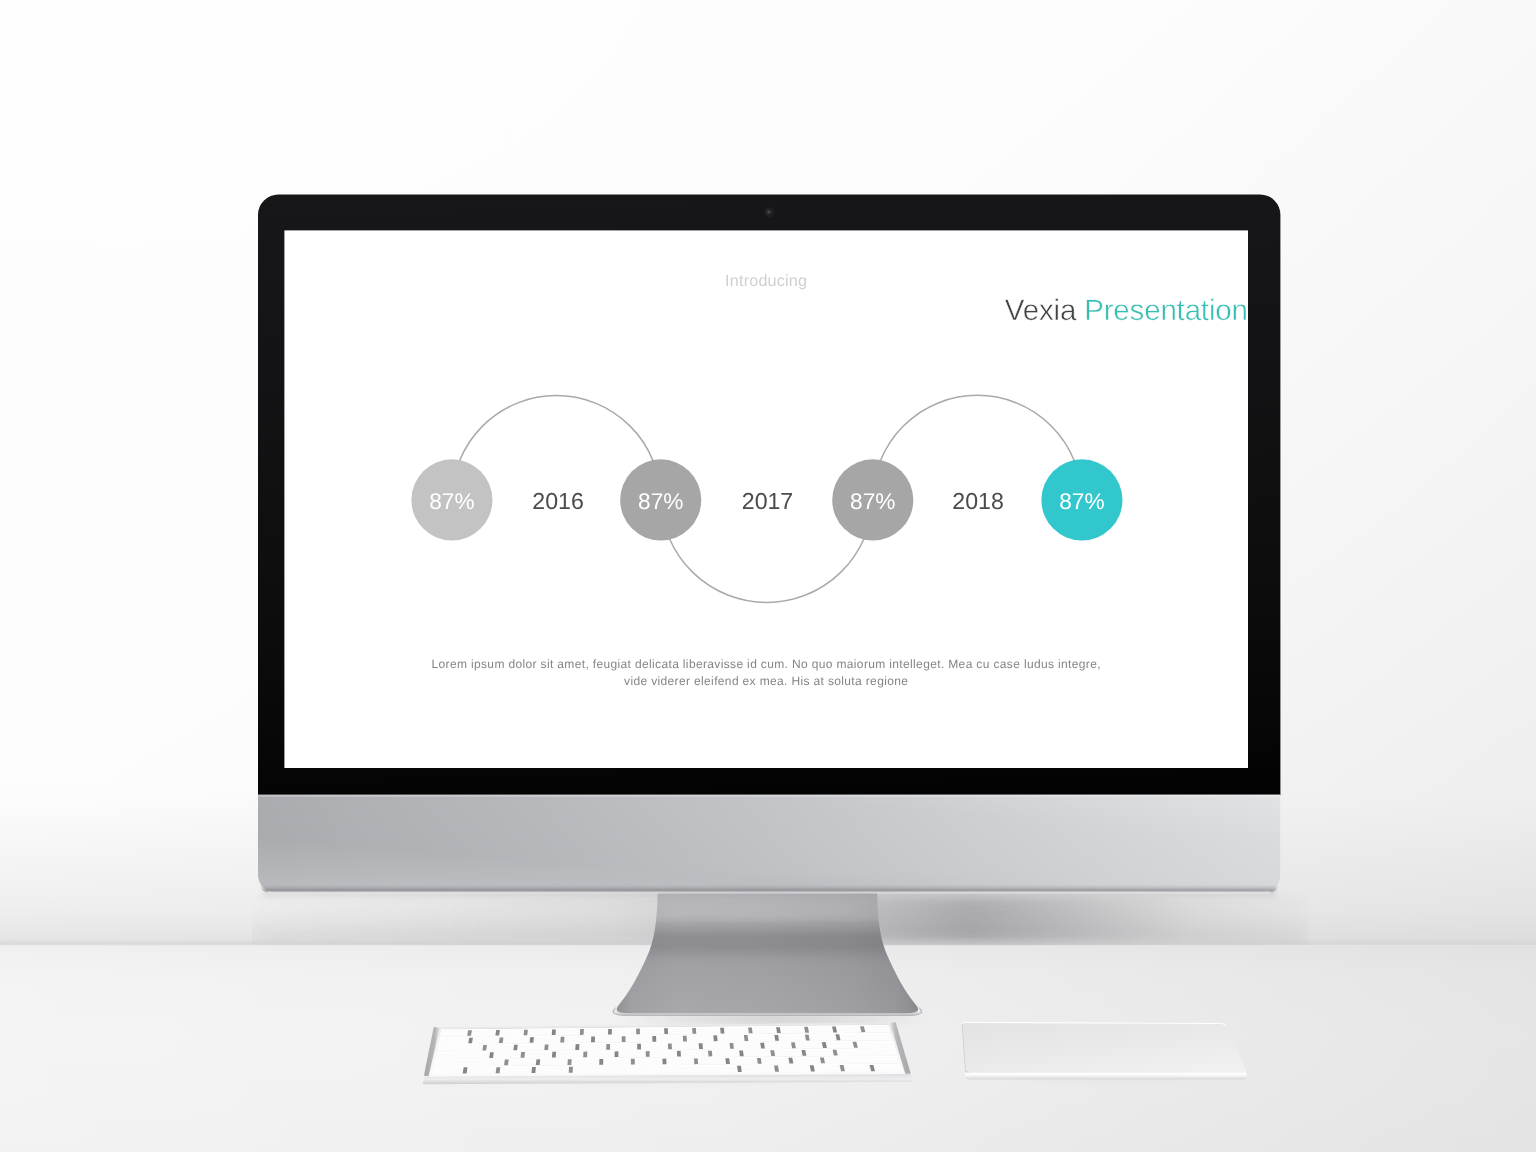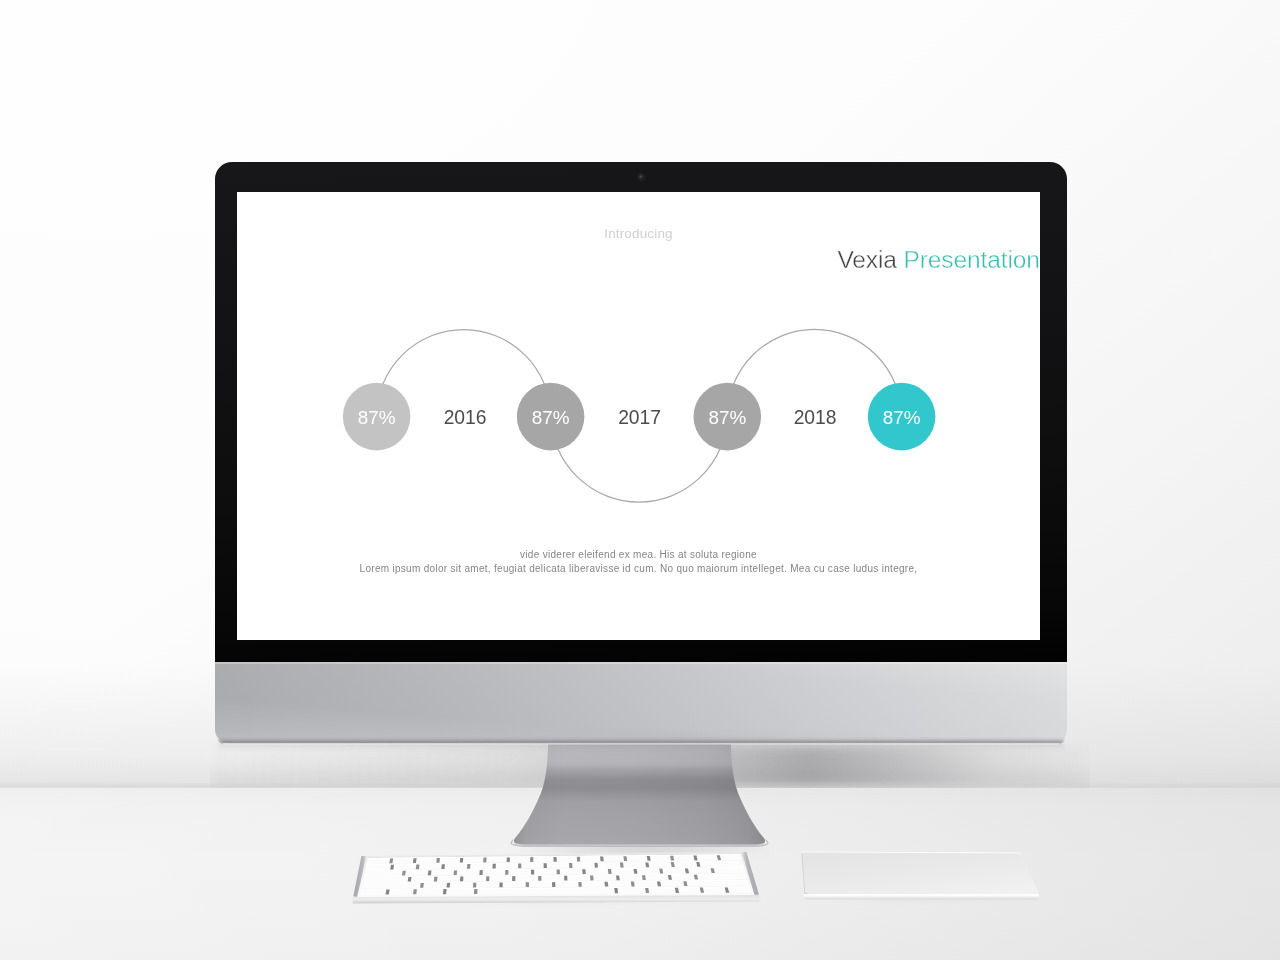--- a/index.html
+++ b/index.html
@@ -373,22 +373,22 @@
               <text x="664.6" y="232.5">87%</text>
             </g>
             <g fill="#4b4b4b" font-family="Liberation Sans, sans-serif" font-size="19.3" text-anchor="middle" stroke="#ffffff" stroke-width="0.5" paint-order="stroke fill">
               <text x="228.1" y="232.2">2016</text>
               <text x="402.6" y="232.2">2017</text>
               <text x="578.1" y="232.2">2018</text>
             </g>
           </svg>
 
           <div class="abs caption">
+            <div>Lorem ipsum dolor sit amet, feugiat delicata liberavisse id cum. No quo maiorum intelleget.  Mea cu case ludus integre,</div>
             <div>vide  viderer  eleifend  ex mea.  His  at soluta regione</div>
-            <div>Lorem ipsum dolor sit amet, feugiat delicata liberavisse id cum. No quo maiorum intelleget.  Mea cu case ludus integre,</div>
           </div>
         </div>
       </div>
     </div>
     <div class="abs chin"></div>
     <div class="abs chinhi"></div>
     <div class="abs" style="left:2px;top:575px;width:848px;height:7px;border-radius:0 0 15px 15px;overflow:hidden;
                 background:linear-gradient(180deg, rgba(120,120,126,0) 0%, rgba(118,118,124,.12) 30%, rgba(110,110,116,.46) 68%, rgba(118,118,124,.52) 88%, rgba(150,150,156,.20) 100%);"></div>
     <div class="abs" style="left:8px;top:581.4px;width:836px;height:1.6px;border-radius:0 0 8px 8px;
                 background:linear-gradient(180deg, rgba(255,255,255,.85) 0%, rgba(255,255,255,.35) 100%);"></div>

